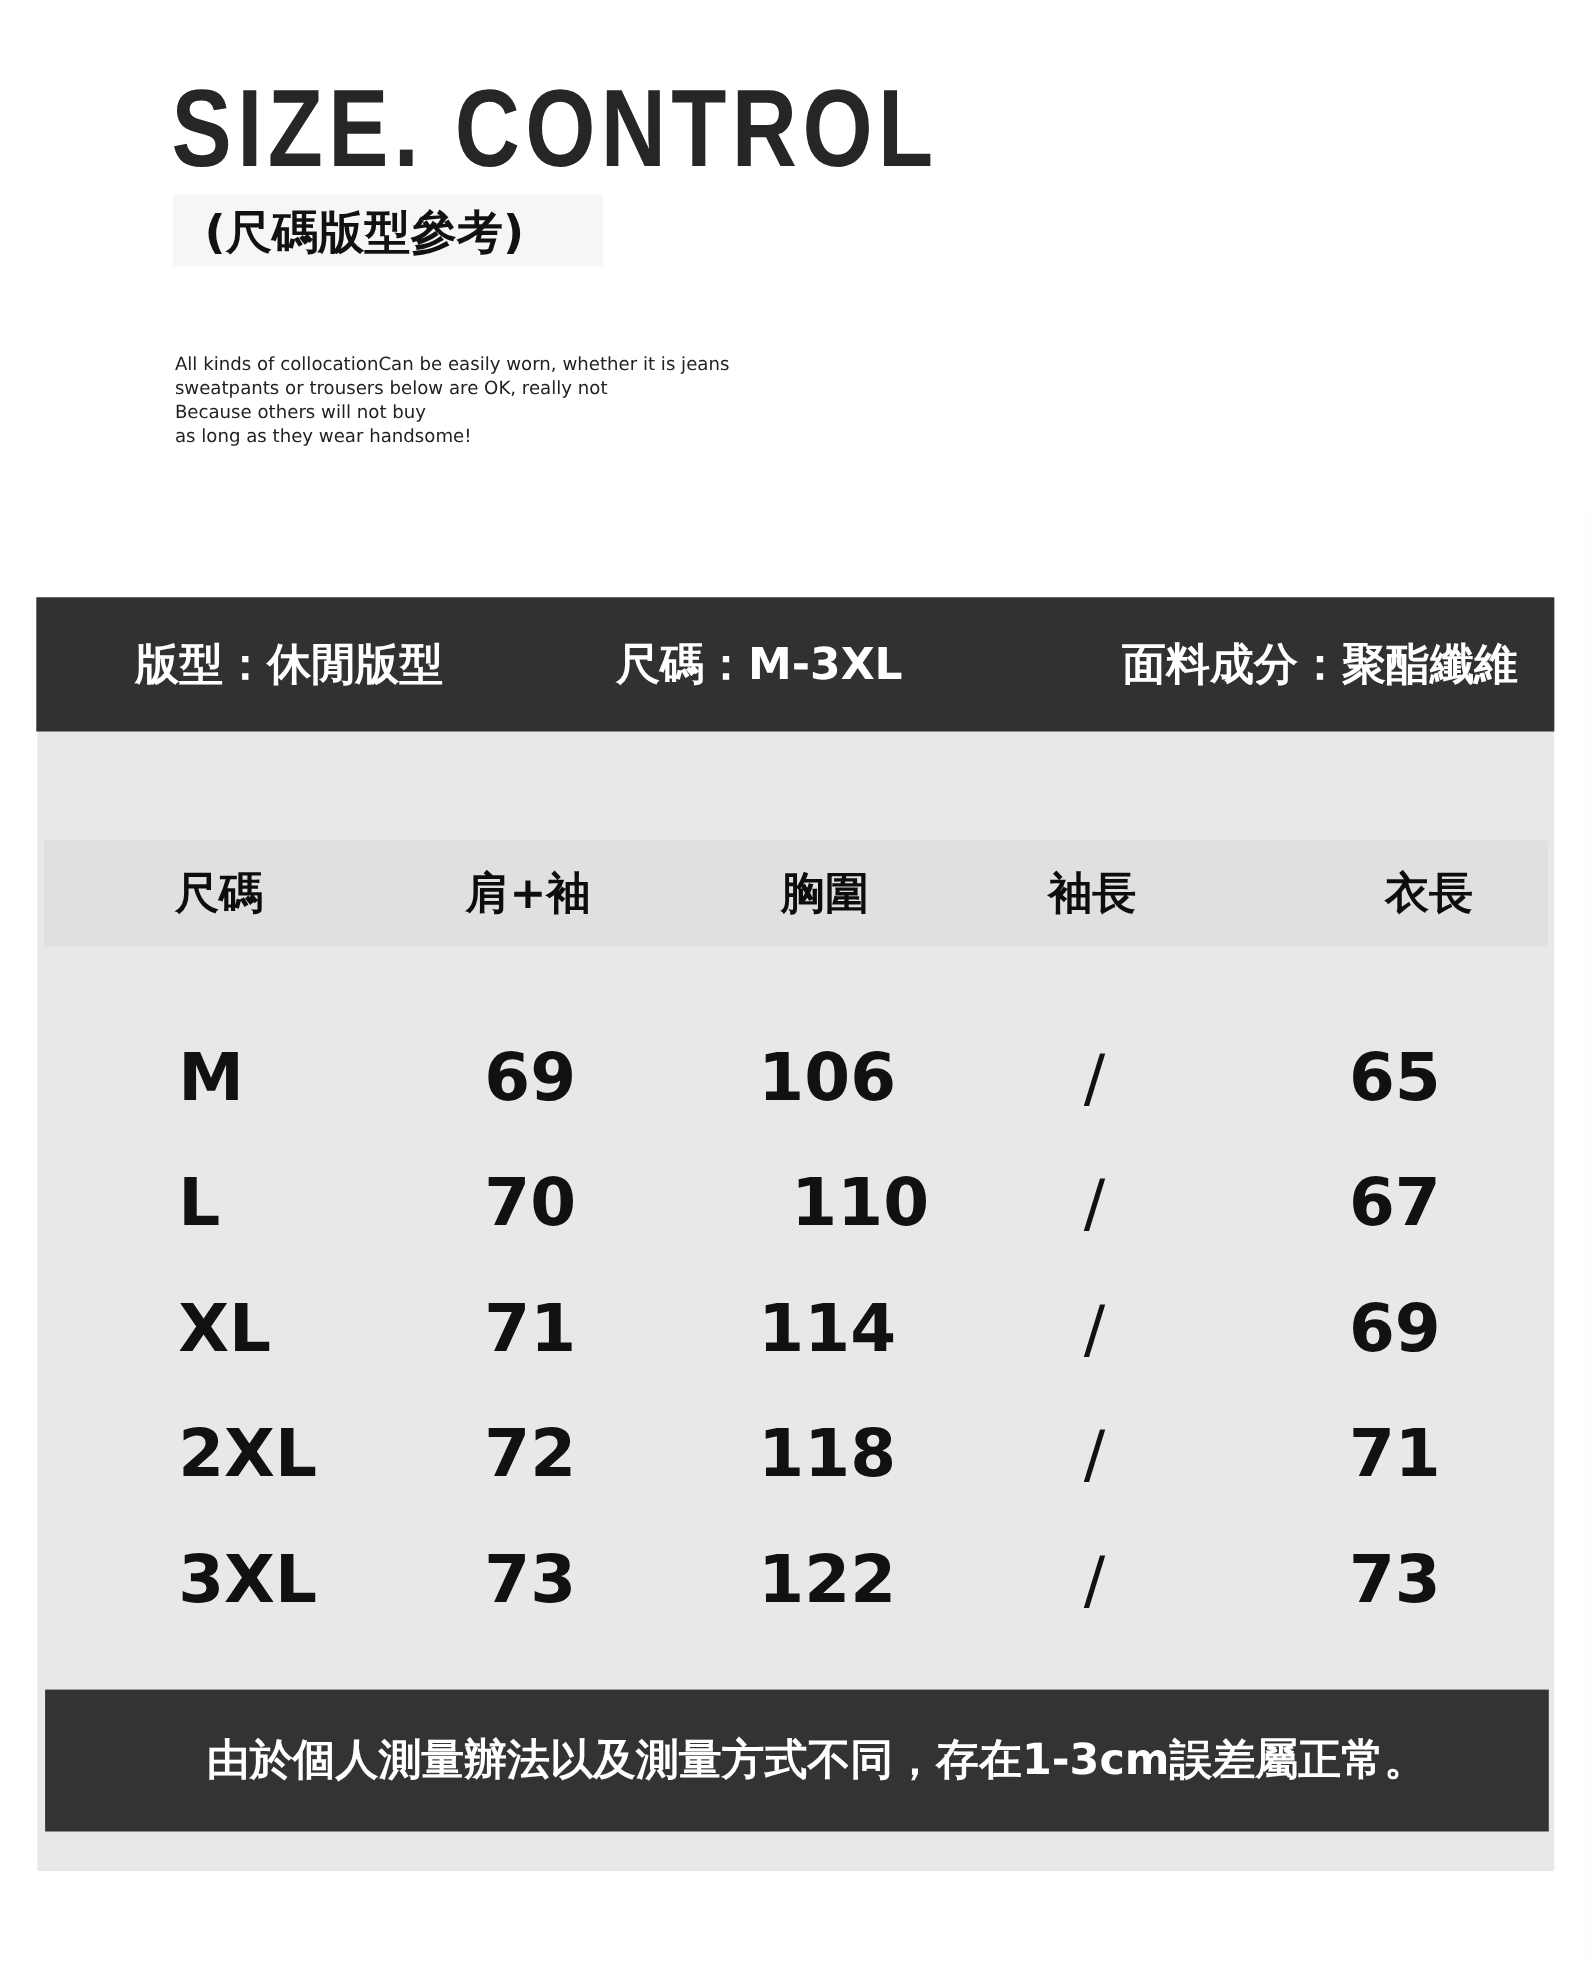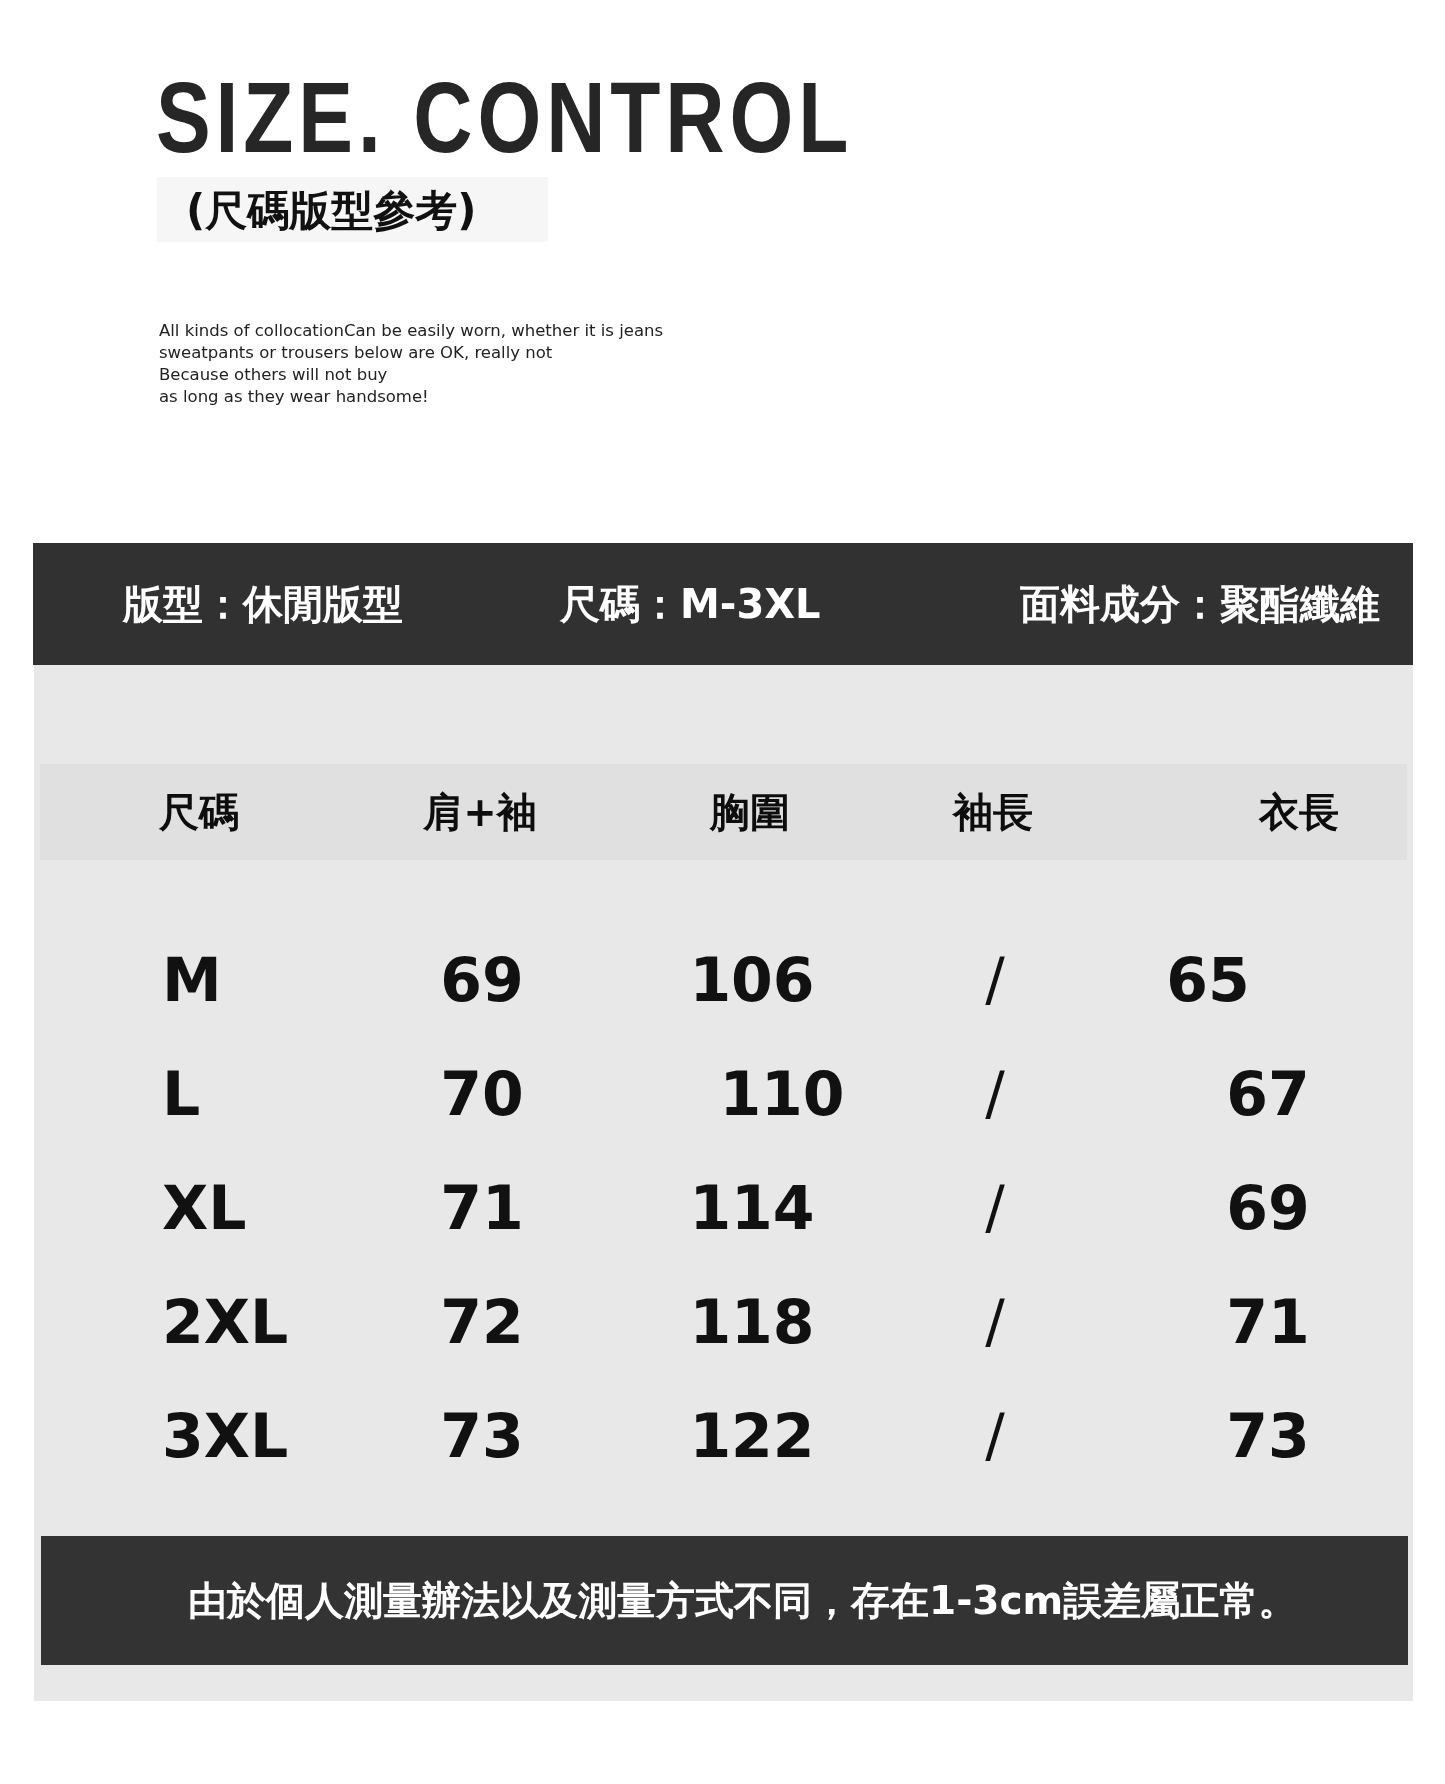--- a/index.html
+++ b/index.html
@@ -172,21 +172,21 @@
   <span class="hcell c-center" style="left:710px;">胸圍</span>
   <span class="hcell c-center" style="left:953px;">袖長</span>
   <span class="hcell c-center" style="left:1225px;margin-left:34px;">衣長</span>
 </div>
 
 <div class="row" style="top:940px;">
   <span class="cell c-size">M</span>
   <span class="cell c-center" style="left:482px;">69</span>
   <span class="cell c-center" style="left:752px;">106</span>
   <span class="cell c-center c-slash" style="left:995px;">/</span>
-  <span class="cell c-center" style="left:1208px;">65</span>
+  <span class="cell c-center" style="left:1268px;">65</span>
 </div>
 <div class="row" style="top:1054px;">
   <span class="cell c-size">L</span>
   <span class="cell c-center" style="left:482px;">70</span>
   <span class="cell c-center" style="left:752px;margin-left:30px;">110</span>
   <span class="cell c-center c-slash" style="left:995px;">/</span>
   <span class="cell c-center" style="left:1268px;">67</span>
 </div>
 <div class="row" style="top:1168px;">
   <span class="cell c-size">XL</span>

